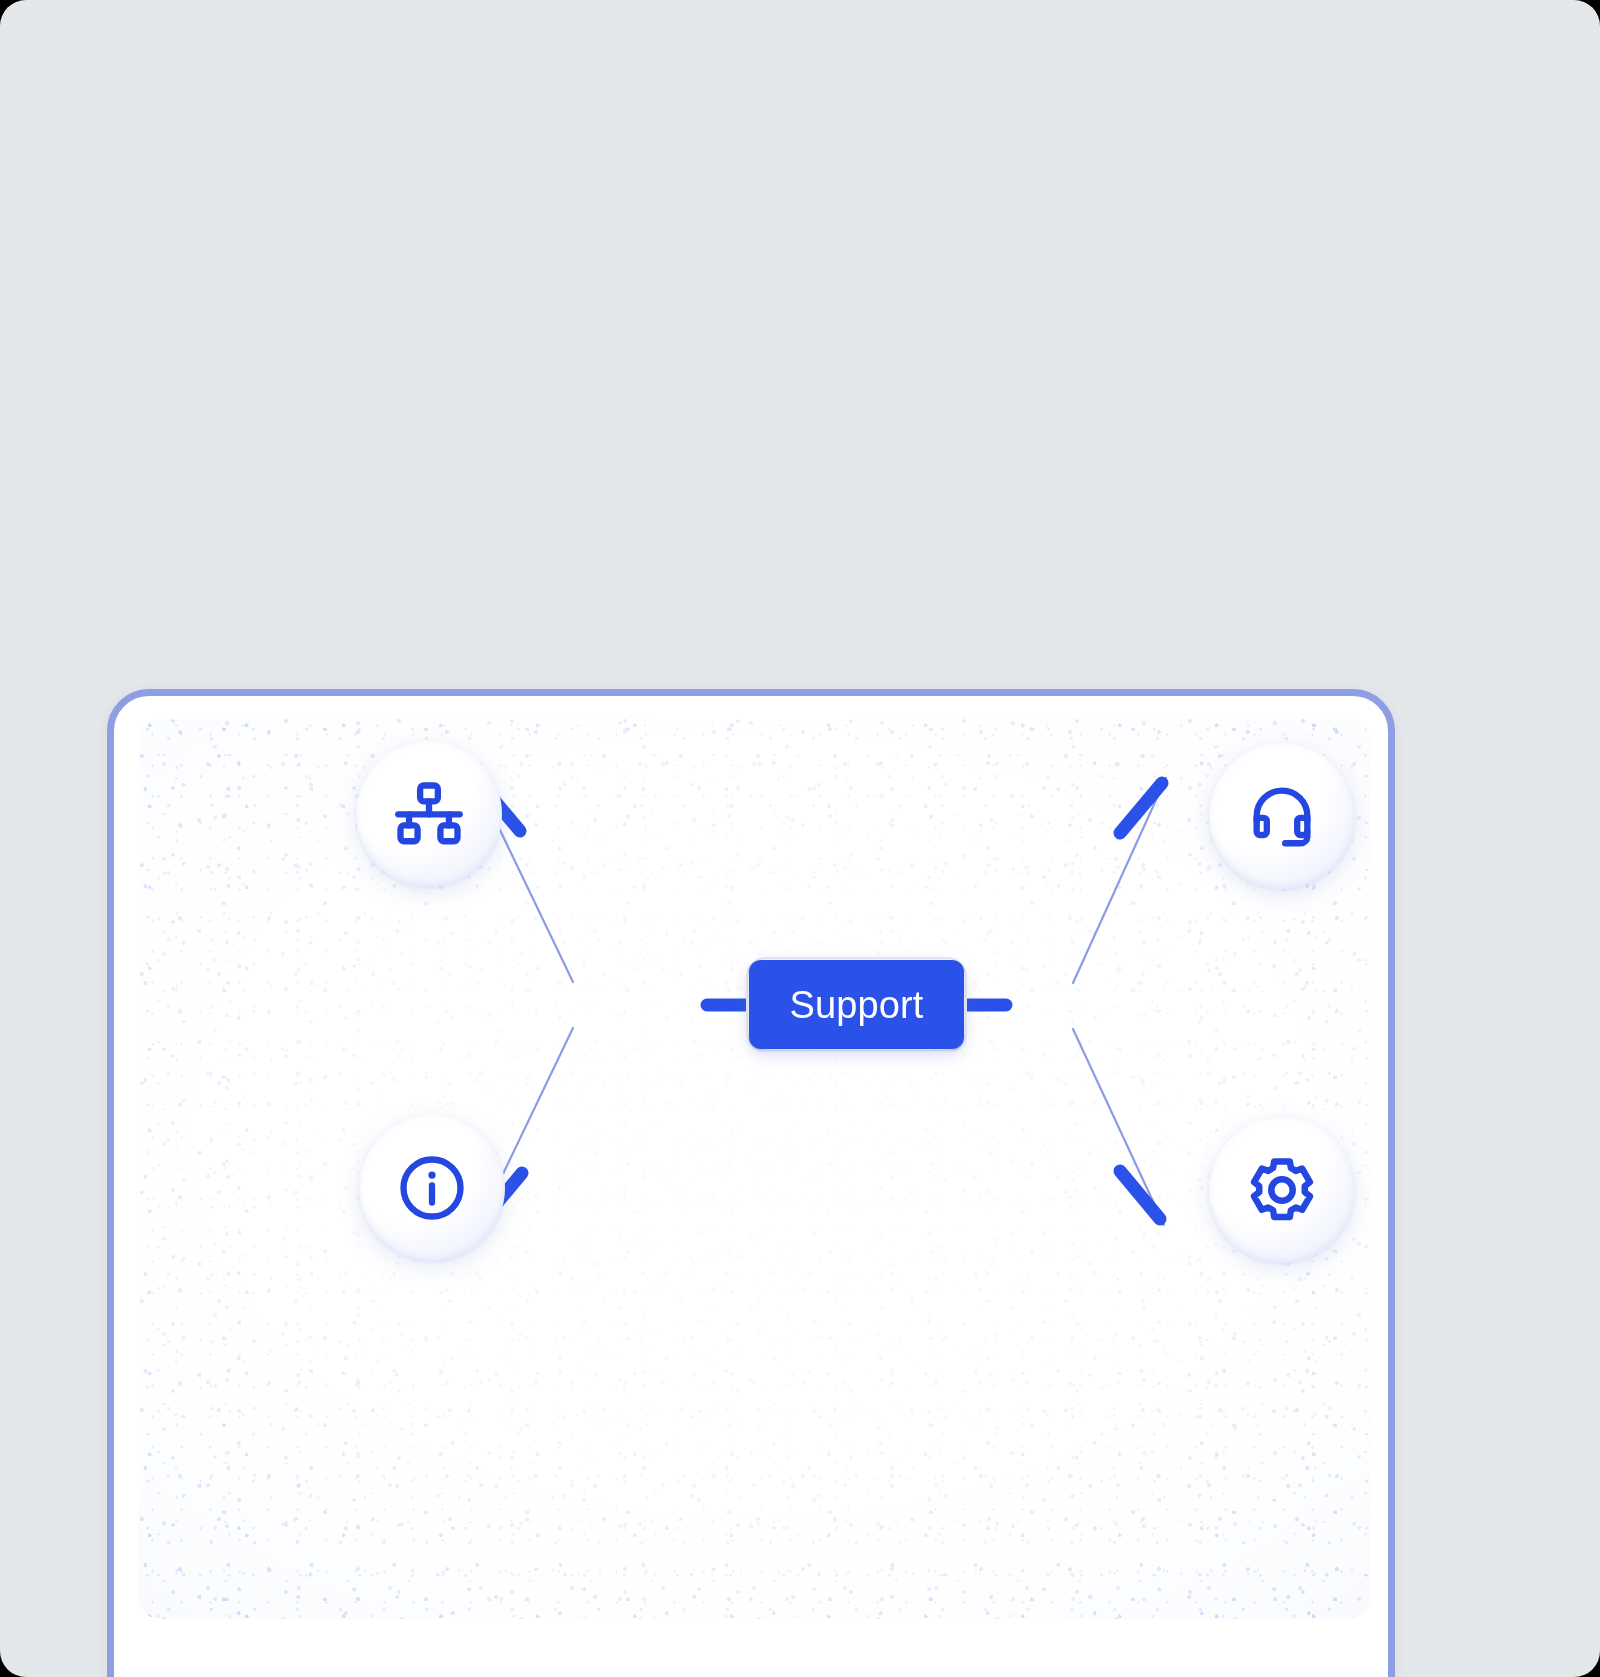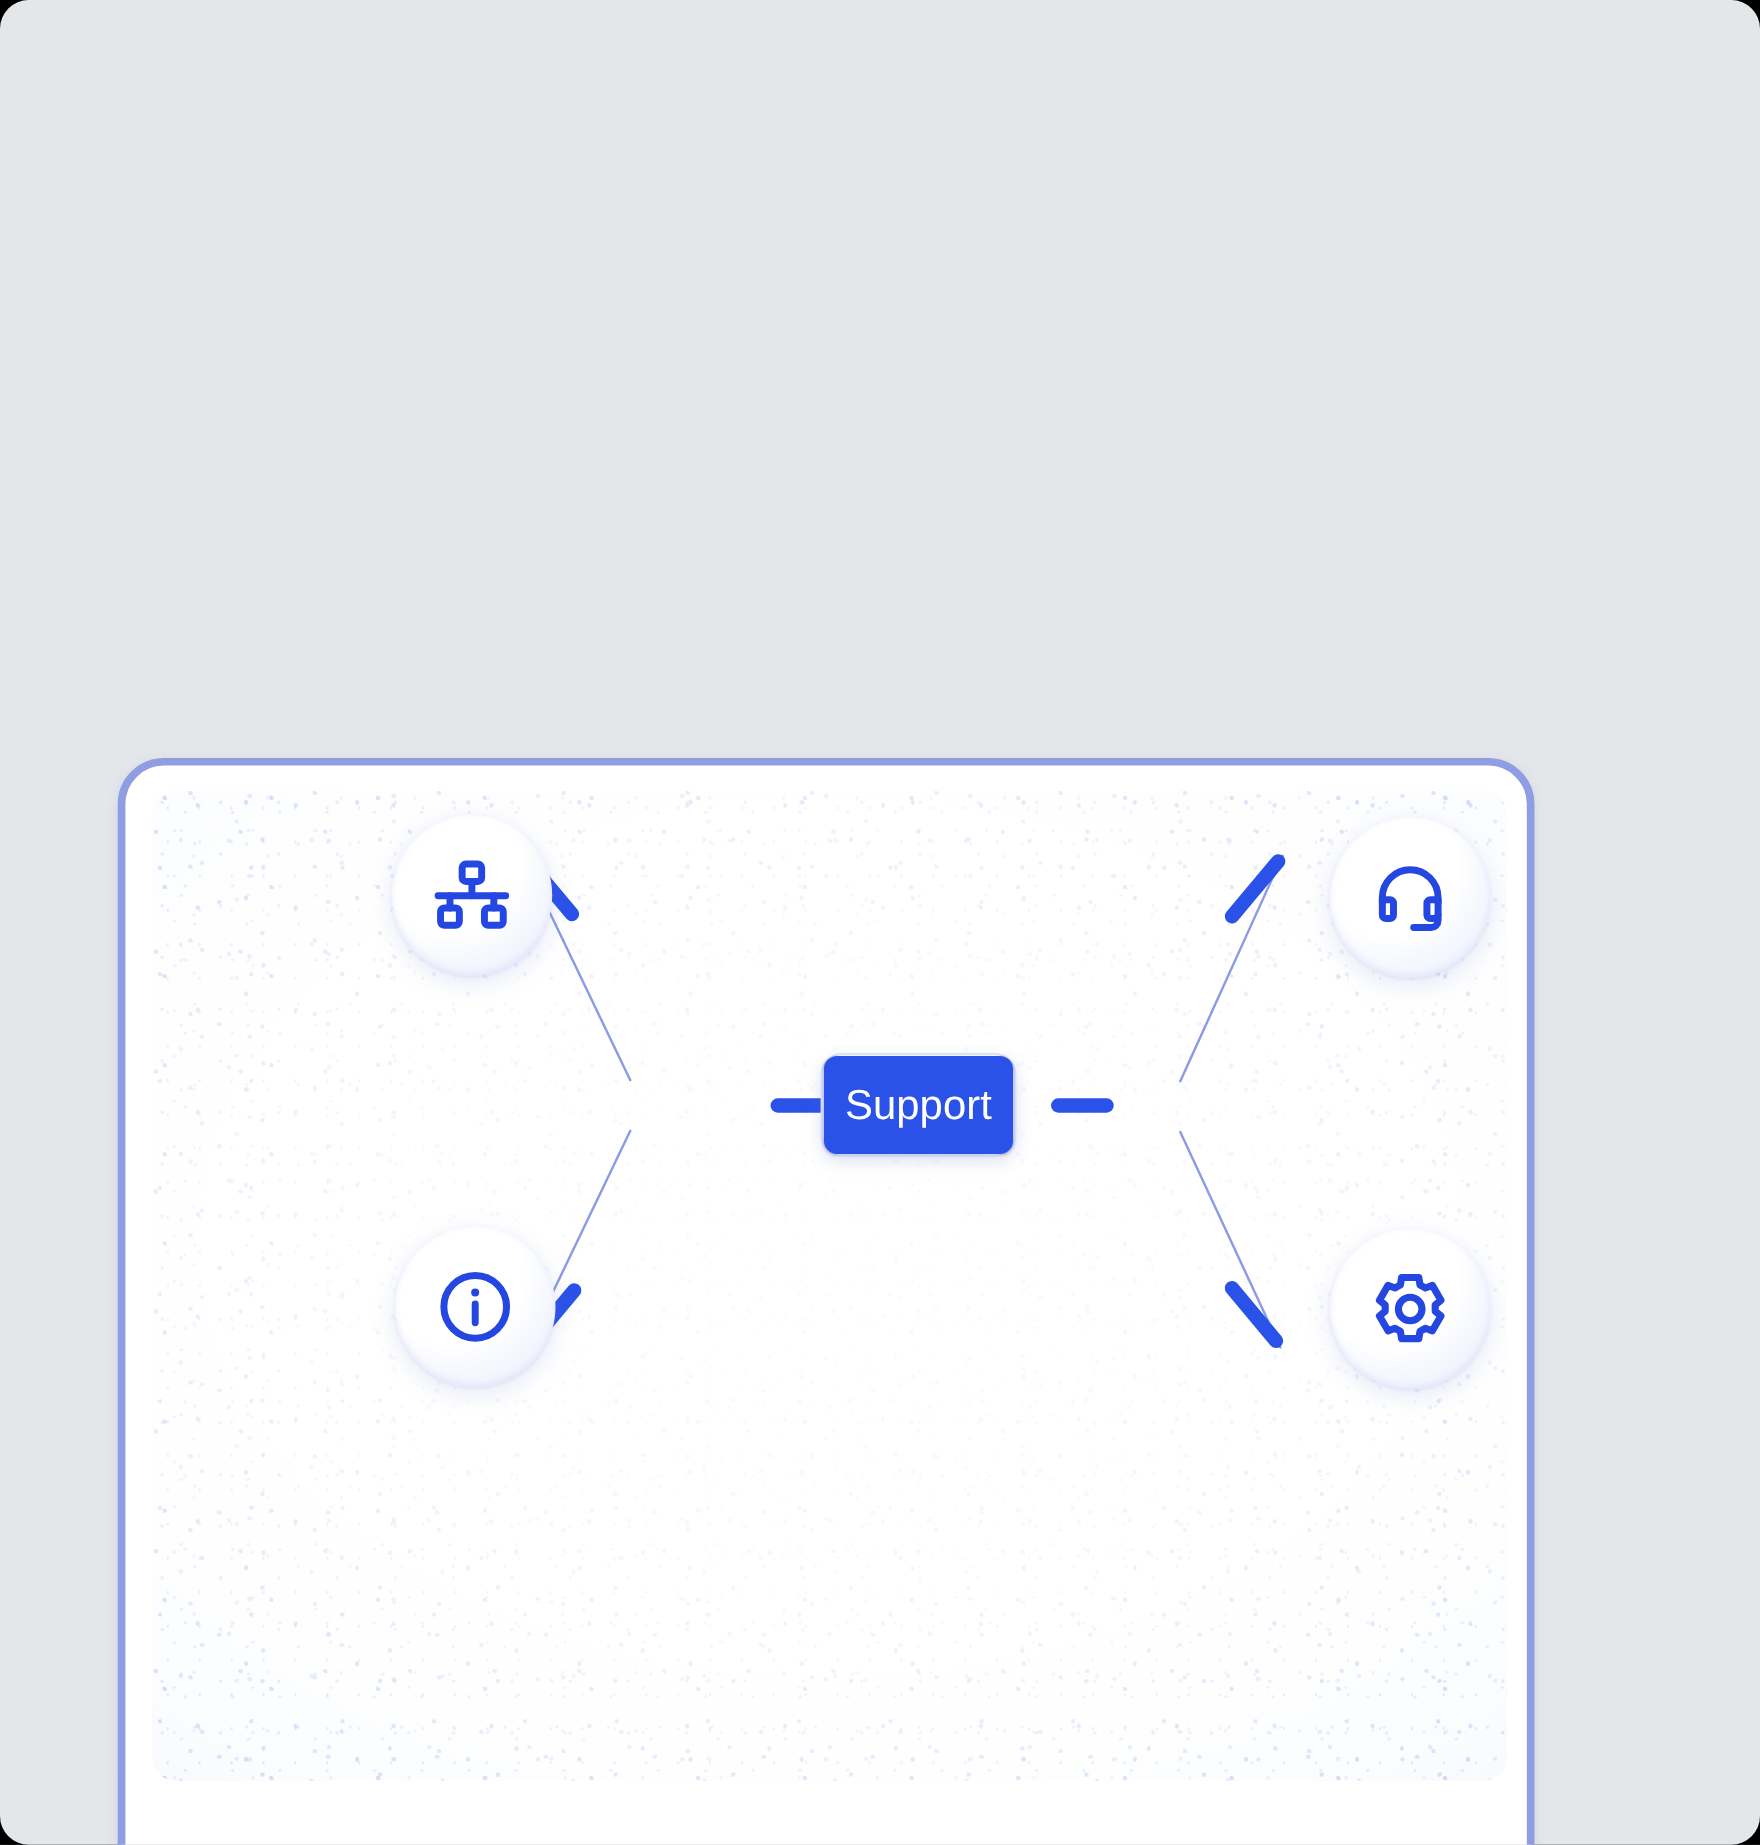--- a/index.html
+++ b/index.html
@@ -126,21 +126,21 @@
   #node-network  { left: 302px; top: 928px; }
   #node-headset  { left: 1155px; top: 930px; }
   #node-info     { left: 305px; top: 1302px; }
   #node-settings { left: 1155px; top: 1304px; }
 
   
   #support-badge-frame {
     position: absolute;
     left: 692px;
     top: 1144px;
-    width: 178px;
+    width: 221px;
     height: 95px;
     background: #ffffff;
     border: 2px solid #dfe4f7;
     border-radius: 20px;
     padding: 1px;
     box-shadow: 0 5px 14px rgba(95,115,200,0.18);
   }
   #support-badge {
     width: 100%;
     height: 100%;

